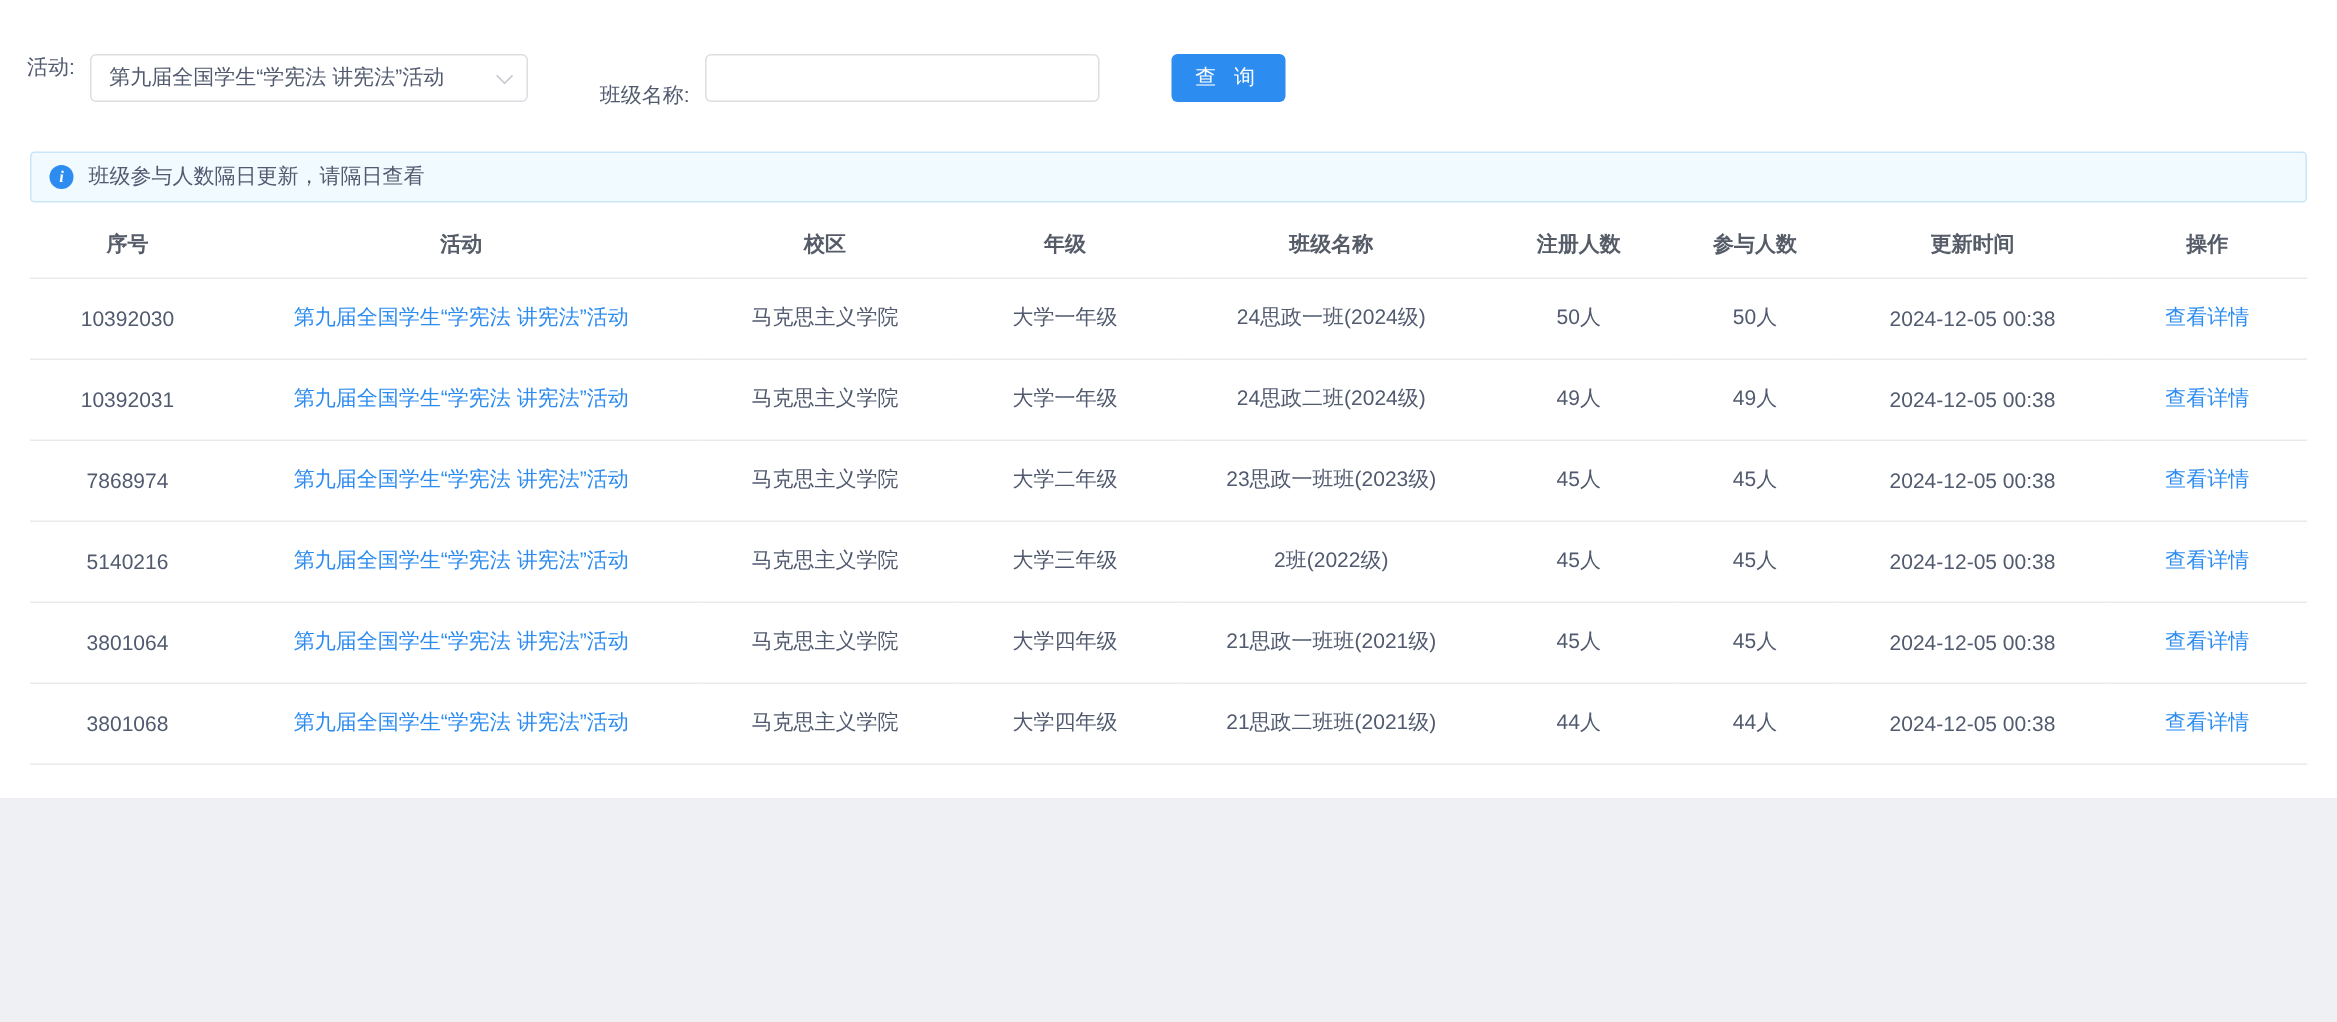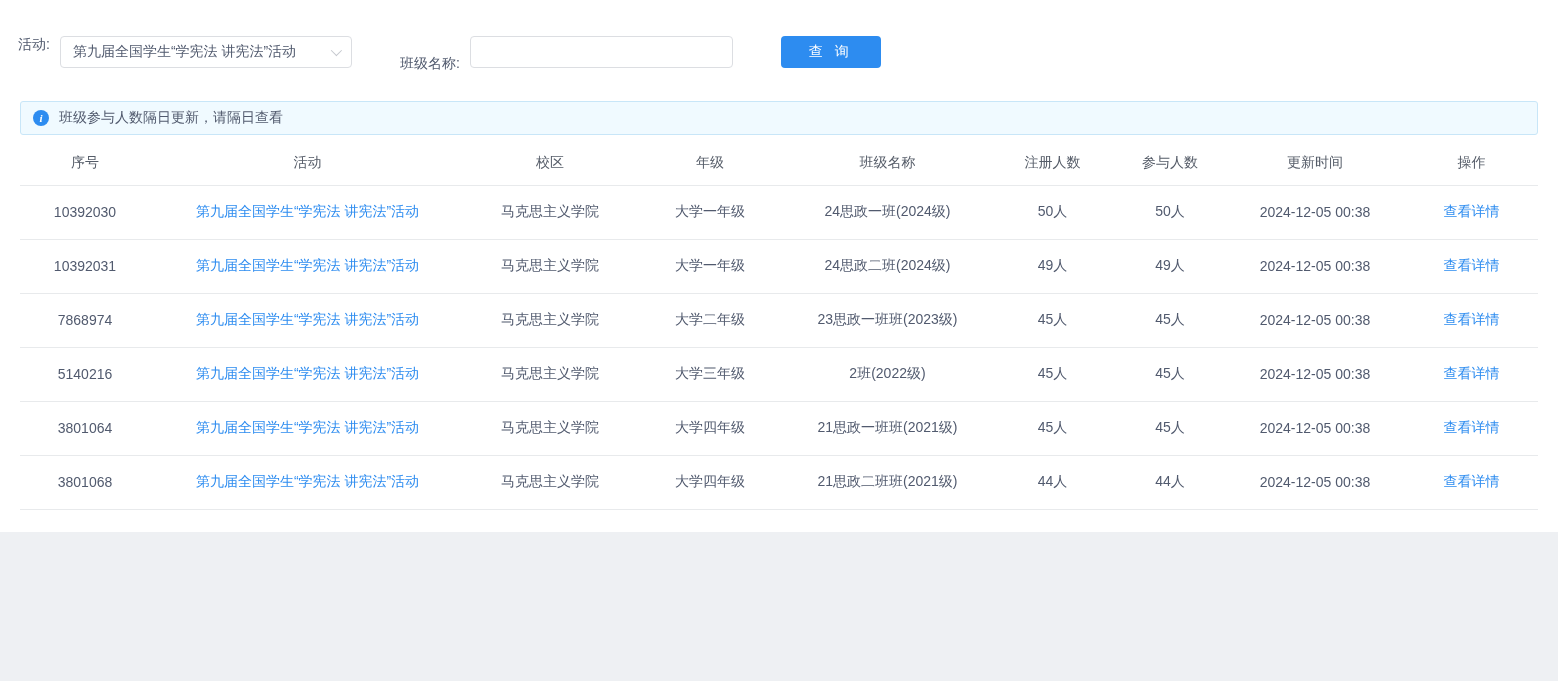--- a/index.html
+++ b/index.html
@@ -26,41 +26,41 @@
     border-right:1.5px solid #c5c8ce; border-bottom:1.5px solid #c5c8ce;
     transform:rotate(45deg) translateY(-2px);
   }
   .lbl2 { margin-left:48px;margin-top:19px; }
   .input {
     margin-left:10px; width:263px; height:32px; border:1px solid #dcdee2;
     border-radius:4px; padding:0 10px; font-size:14px; color:#515a6e; outline:none;
     font-family:"Liberation Sans","DejaVu Sans",sans-serif;
   }
   .btn {
-    margin-left:48px; height:32px; padding:0 28px; background:#2d8cf0; color:#fff;
+    margin-left:48px; height:32px; padding:0 16px; background:#2d8cf0; color:#fff;
     border:none; border-radius:4px; font-size:14px; cursor:pointer; letter-spacing:4px;
     font-family:"Liberation Sans","DejaVu Sans",sans-serif;
   }
 
   
   .alert {
     margin:14px 20px 0 20px; background:#f0faff; border:1px solid #c8e6f8;
     border-radius:3px; height:34px; display:flex; align-items:center; padding:0 12px;
     color:#515a6e;
   }
   .info-icon {
     width:16px; height:16px; border-radius:50%; background:#2d8cf0; color:#fff;
     font-size:11px; font-style:italic; font-weight:bold; display:inline-flex;
     align-items:center; justify-content:center; margin-right:10px; flex:0 0 auto;
     font-family:"Liberation Serif","DejaVu Serif",serif;
   }
 
   
   table { width:1518px; margin:6px 20px 0 20px; border-collapse:collapse; table-layout:fixed; }
-  th { font-weight:normal; color:#555c68; height:44px; text-align:center; border-bottom:1px solid #e8eaec; }
+  th { font-weight:bold; color:#555c68; height:44px; text-align:center; border-bottom:1px solid #e8eaec; }
   td { height:54px; text-align:center; border-bottom:1px solid #e8eaec; color:#515a6e; overflow:hidden; white-space:nowrap; }
   col.c1{width:130px} col.c2{width:315px} col.c3{width:170px} col.c4{width:150px}
   col.c5{width:205px} col.c6{width:125px} col.c7{width:110px} col.c8{width:180px}
   a.link { color:#2d8cf0; text-decoration:none; cursor:pointer; }
   .after-table { height:22px; background:#fff; }
 </style>
 </head>
 <body>
 
 <div class="content">

